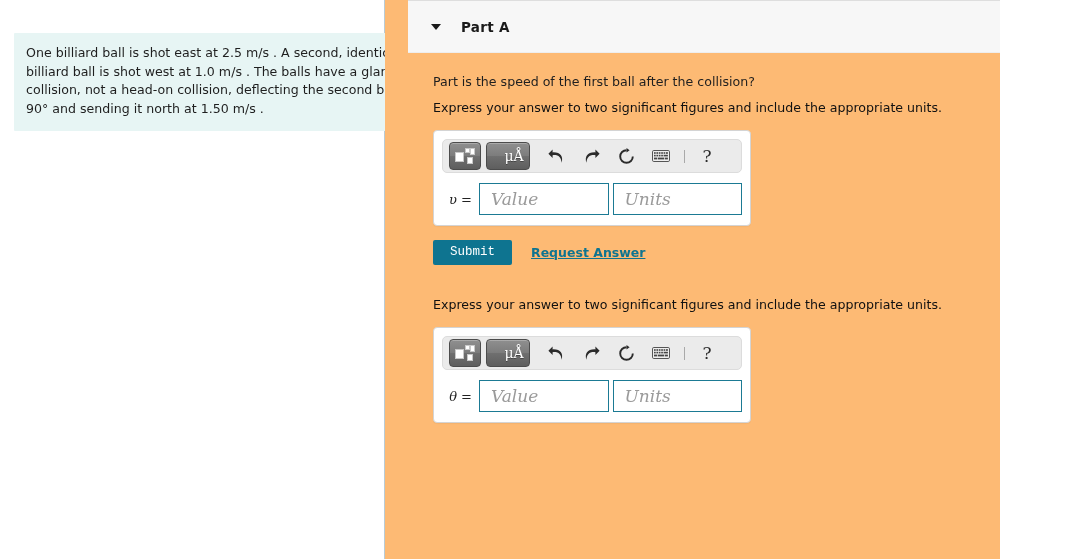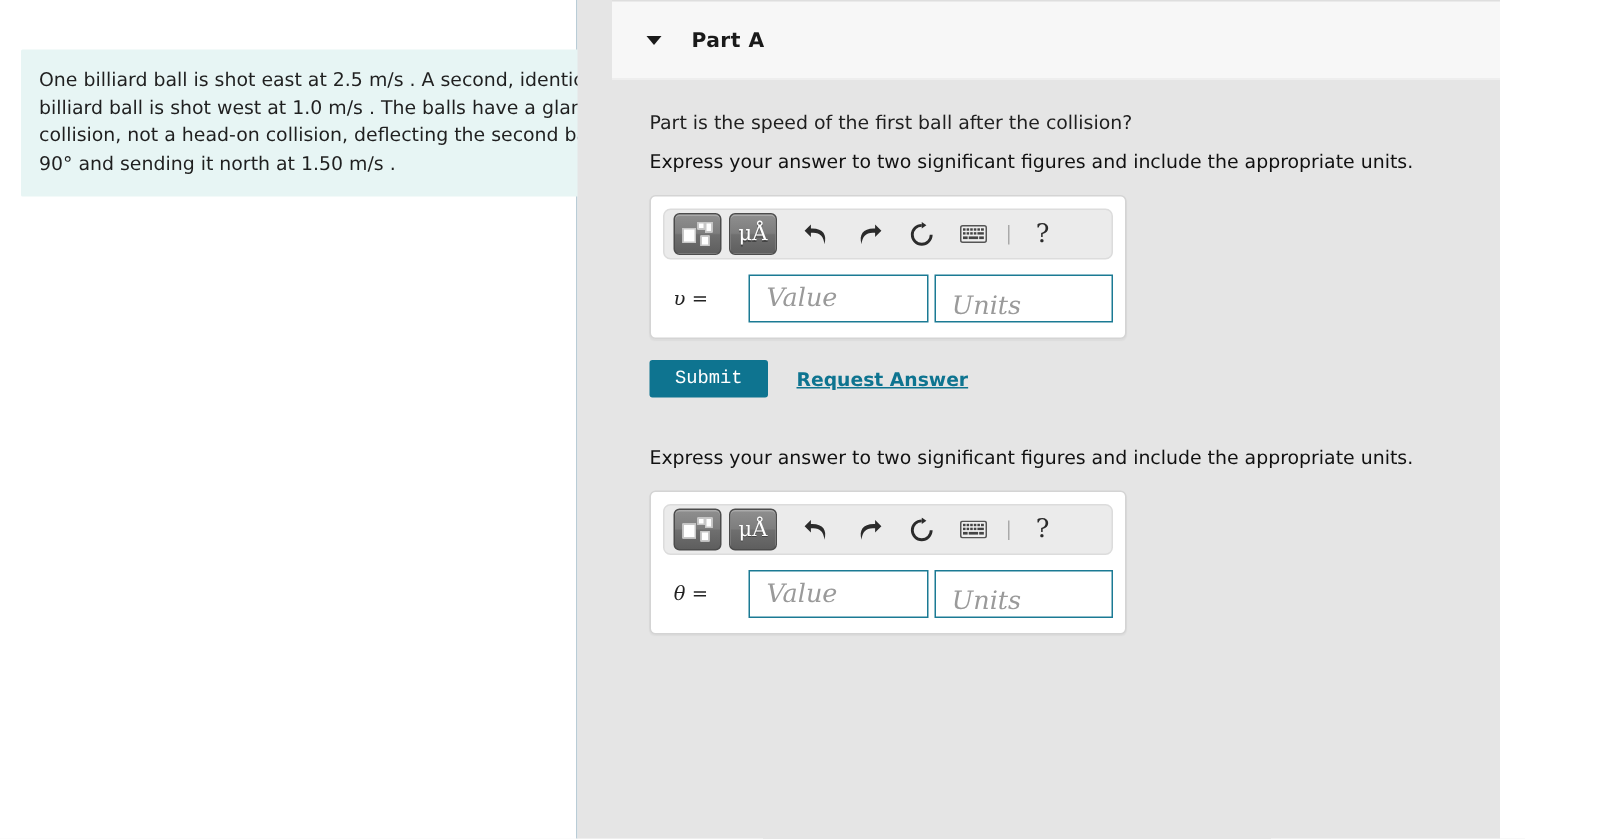--- a/index.html
+++ b/index.html
@@ -46,21 +46,21 @@
     font-size: 12.6px;
     line-height: 18.5px;
     color: #1f1f1f;
     margin: 0;
   }
 
   
   .right-pane {
     width: 615px;
     height: 559px;
-    background: #e5e5e5;
+    background: #fdba74;
     position: relative;
   }
 
   .part-section { position: relative; }
 
   .part-header {
     background: #f7f7f7;
     border-top: 1px solid #dedede;
     border-bottom: 1px solid #eeeeee;
     height: 53px;
@@ -133,21 +133,21 @@
     background: linear-gradient(to bottom, #8f8f8f 0%, #7d7d7d 48%, #6f6f6f 52%, #5e5e5e 100%);
     border: 1px solid #4c4c4c;
     box-shadow: inset 0 1px 0 rgba(255,255,255,0.25);
     display: flex;
     align-items: center;
     justify-content: center;
     margin-right: 5px;
     flex: 0 0 auto;
     position: relative;
   }
-  .tb-btn.second { margin-right: 13px; }
+  .tb-btn.second { margin-right: 13px; padding-left: 12px; }
 
   .tmpl-icon { position: relative; width: 20px; height: 16px; }
   .tmpl-icon i {
     position: absolute;
     background: #ffffff;
     border: 1px solid #c8c8c8;
     box-sizing: border-box;
     display: block;
   }
   .tmpl-icon .big  { left: 0;   top: 4px;  width: 9px;  height: 10px; }
@@ -210,22 +210,22 @@
     border: 1px solid #1b7a94;
     background: #ffffff;
     display: flex;
     align-items: center;
     padding-left: 11px;
     font-family: "DejaVu Serif", "Liberation Serif", serif;
     font-style: italic;
     font-size: 17px;
     color: #9a9a9a;
   }
-  .field.value { width: 134px; margin-right: 4px; margin-left: 20px; }
-  .field.units { width: 134px; align-items: flex-end; }
+  .field.value { width: 134px; margin-right: 4px; }
+  .field.units { width: 134px; }
 
   
   .actions {
     display: flex;
     align-items: center;
     margin-top: 14px;
   }
   .submit-btn {
     background: #0e7490;
     color: #ffffff;

